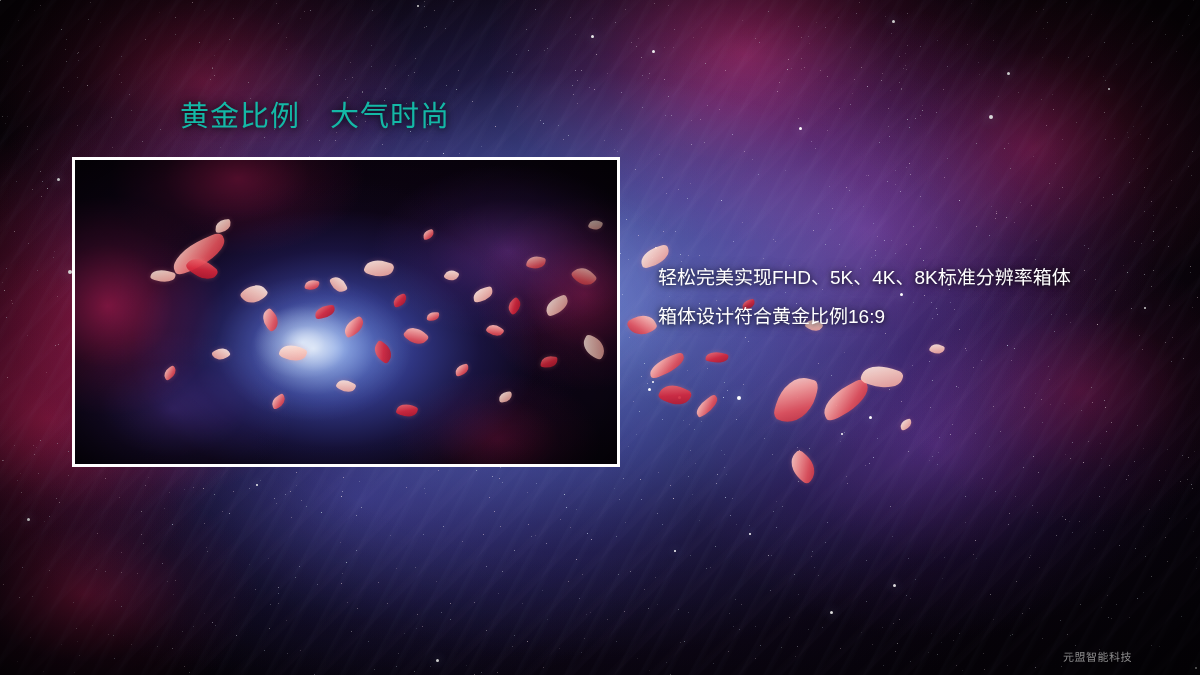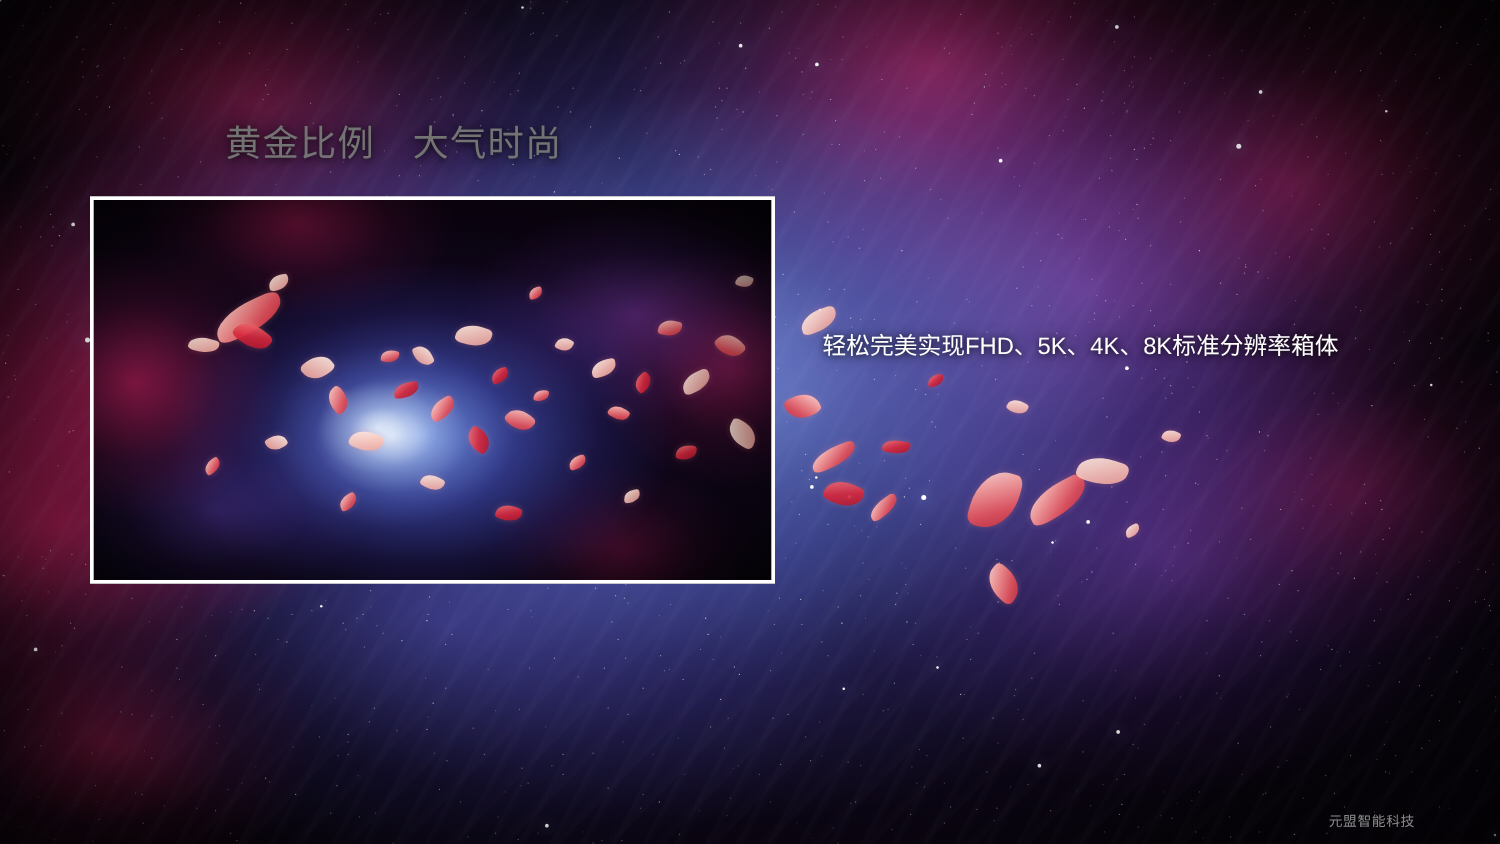--- a/index.html
+++ b/index.html
@@ -132,21 +132,21 @@
     width: 2px; height: 2px;
   }
 
   
   #title {
     position: absolute;
     left: 180px;
     top: 101px;
     font-size: 29px;
     line-height: 1.1;
-    color: #737373;
+    color: #14b8a6;
     letter-spacing: 1px;
     white-space: pre;
     text-shadow: 0 1px 6px rgba(0,0,0,0.65), 0 0 14px rgba(0,0,0,0.45);
   }
 
   
   #photo-frame {
     position: absolute;
     left: 72px;
     top: 157px;
@@ -373,17 +373,18 @@
       <div class="petal" style="left: 792px; top: 452px; width: 22px; height: 30px; transform: rotate(-48deg); opacity: 0.95;"></div>
       <div class="petal pale" style="left: 806px; top: 320px; width: 16px; height: 11px; transform: rotate(30deg); opacity: 0.95;"></div>
       <div class="petal deep" style="left: 742px; top: 300px; width: 13px; height: 9px; transform: rotate(-12deg); opacity: 0.95;"></div>
       <div class="petal pale" style="left: 930px; top: 344px; width: 14px; height: 10px; transform: rotate(24deg); opacity: 0.95;"></div>
       <div class="petal" style="left: 632px; top: 312px; width: 20px; height: 26px; transform: rotate(62deg); opacity: 0.95;"></div>
       <div class="petal pale" style="left: 900px; top: 420px; width: 12px; height: 9px; transform: rotate(-20deg); opacity: 0.95;"></div>
     </div>
 
   <div id="body-copy">
     <div class="line">轻松完美实现FHD、5K、4K、8K标准分辨率箱体</div>
+    <div class="line">箱体设计符合黄金比例16:9</div>
   </div>
 
   <div id="watermark">元盟智能科技</div>
 
 </div>
 
 </body></html>

